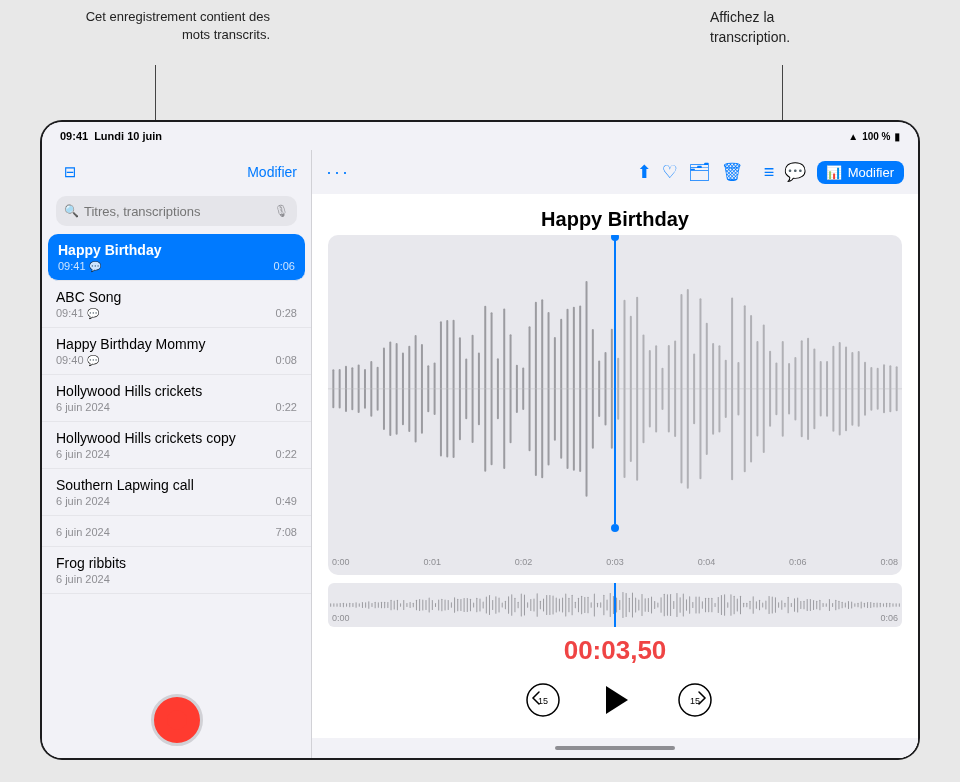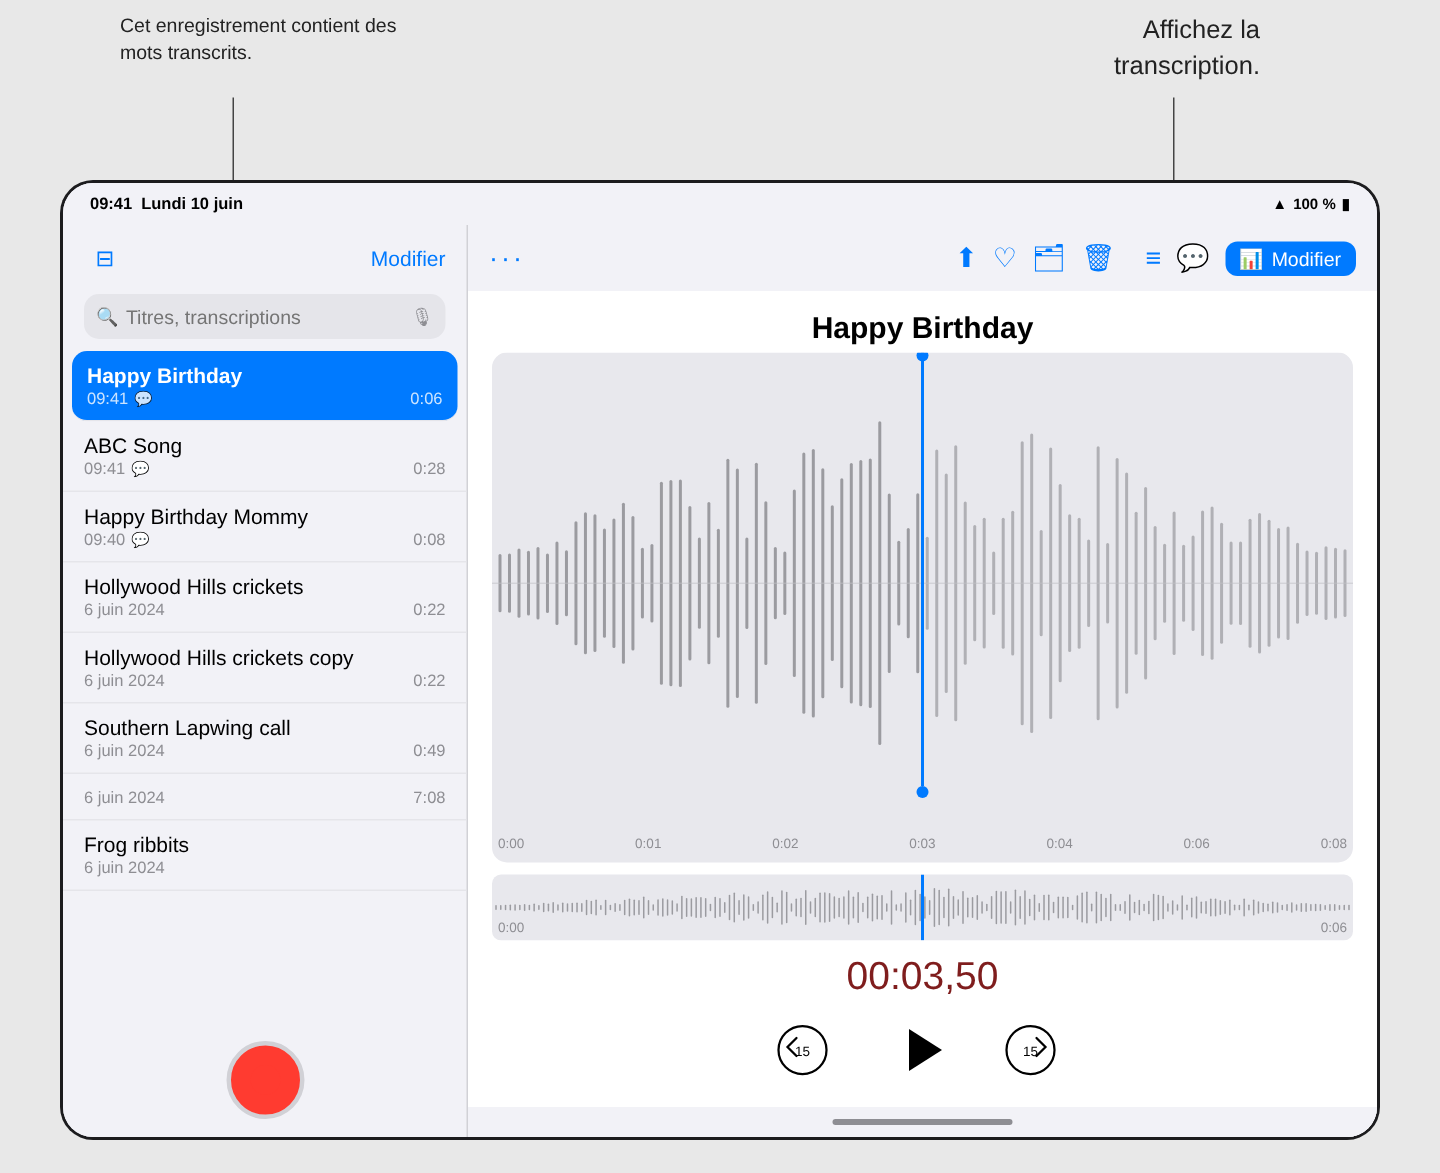--- a/index.html
+++ b/index.html
@@ -12,31 +12,31 @@
       position: relative;
     }
 
     
     .annotation-left {
       position: absolute;
       top: 8px;
       left: 80px;
       font-size: 13px;
       color: #222;
-      text-align: left;
+      text-align: right;
       width: 190px;
       line-height: 1.4;
     }
     .annotation-right {
       position: absolute;
       top: 8px;
       right: 120px;
-      font-size: 17px;
+      font-size: 14px;
       color: #222;
-      text-align: right;
+      text-align: left;
       width: 130px;
       line-height: 1.4;
     }
     .annotation-line-left {
       position: absolute;
       top: 65px;
       left: 155px;
       width: 1px;
       height: 60px;
       background: #444;
@@ -343,37 +343,37 @@
       left: 0;
       right: 0;
     }
 
     
     .current-time-area {
       text-align: center;
       padding: 8px 0 4px 0;
       flex-shrink: 0;
     }
-    .current-time { font-size: 26px; font-weight: 400; color: #7f1d1d; }
+    .current-time { font-size: 26px; font-weight: 700; color: #ef4444; }
 
     
     .playback-controls {
       display: flex;
       justify-content: center;
       align-items: center;
       gap: 32px;
       padding: 8px 0 16px 0;
       flex-shrink: 0;
     }
     .ctrl-btn {
       width: 44px;
       height: 44px;
       display: flex;
       align-items: center;
-      justify-content: flex-start;
+      justify-content: flex-end;
       cursor: pointer;
     }
     .play-btn {
       width: 44px;
       height: 44px;
       display: flex;
       align-items: center;
       justify-content: center;
       cursor: pointer;
     }

